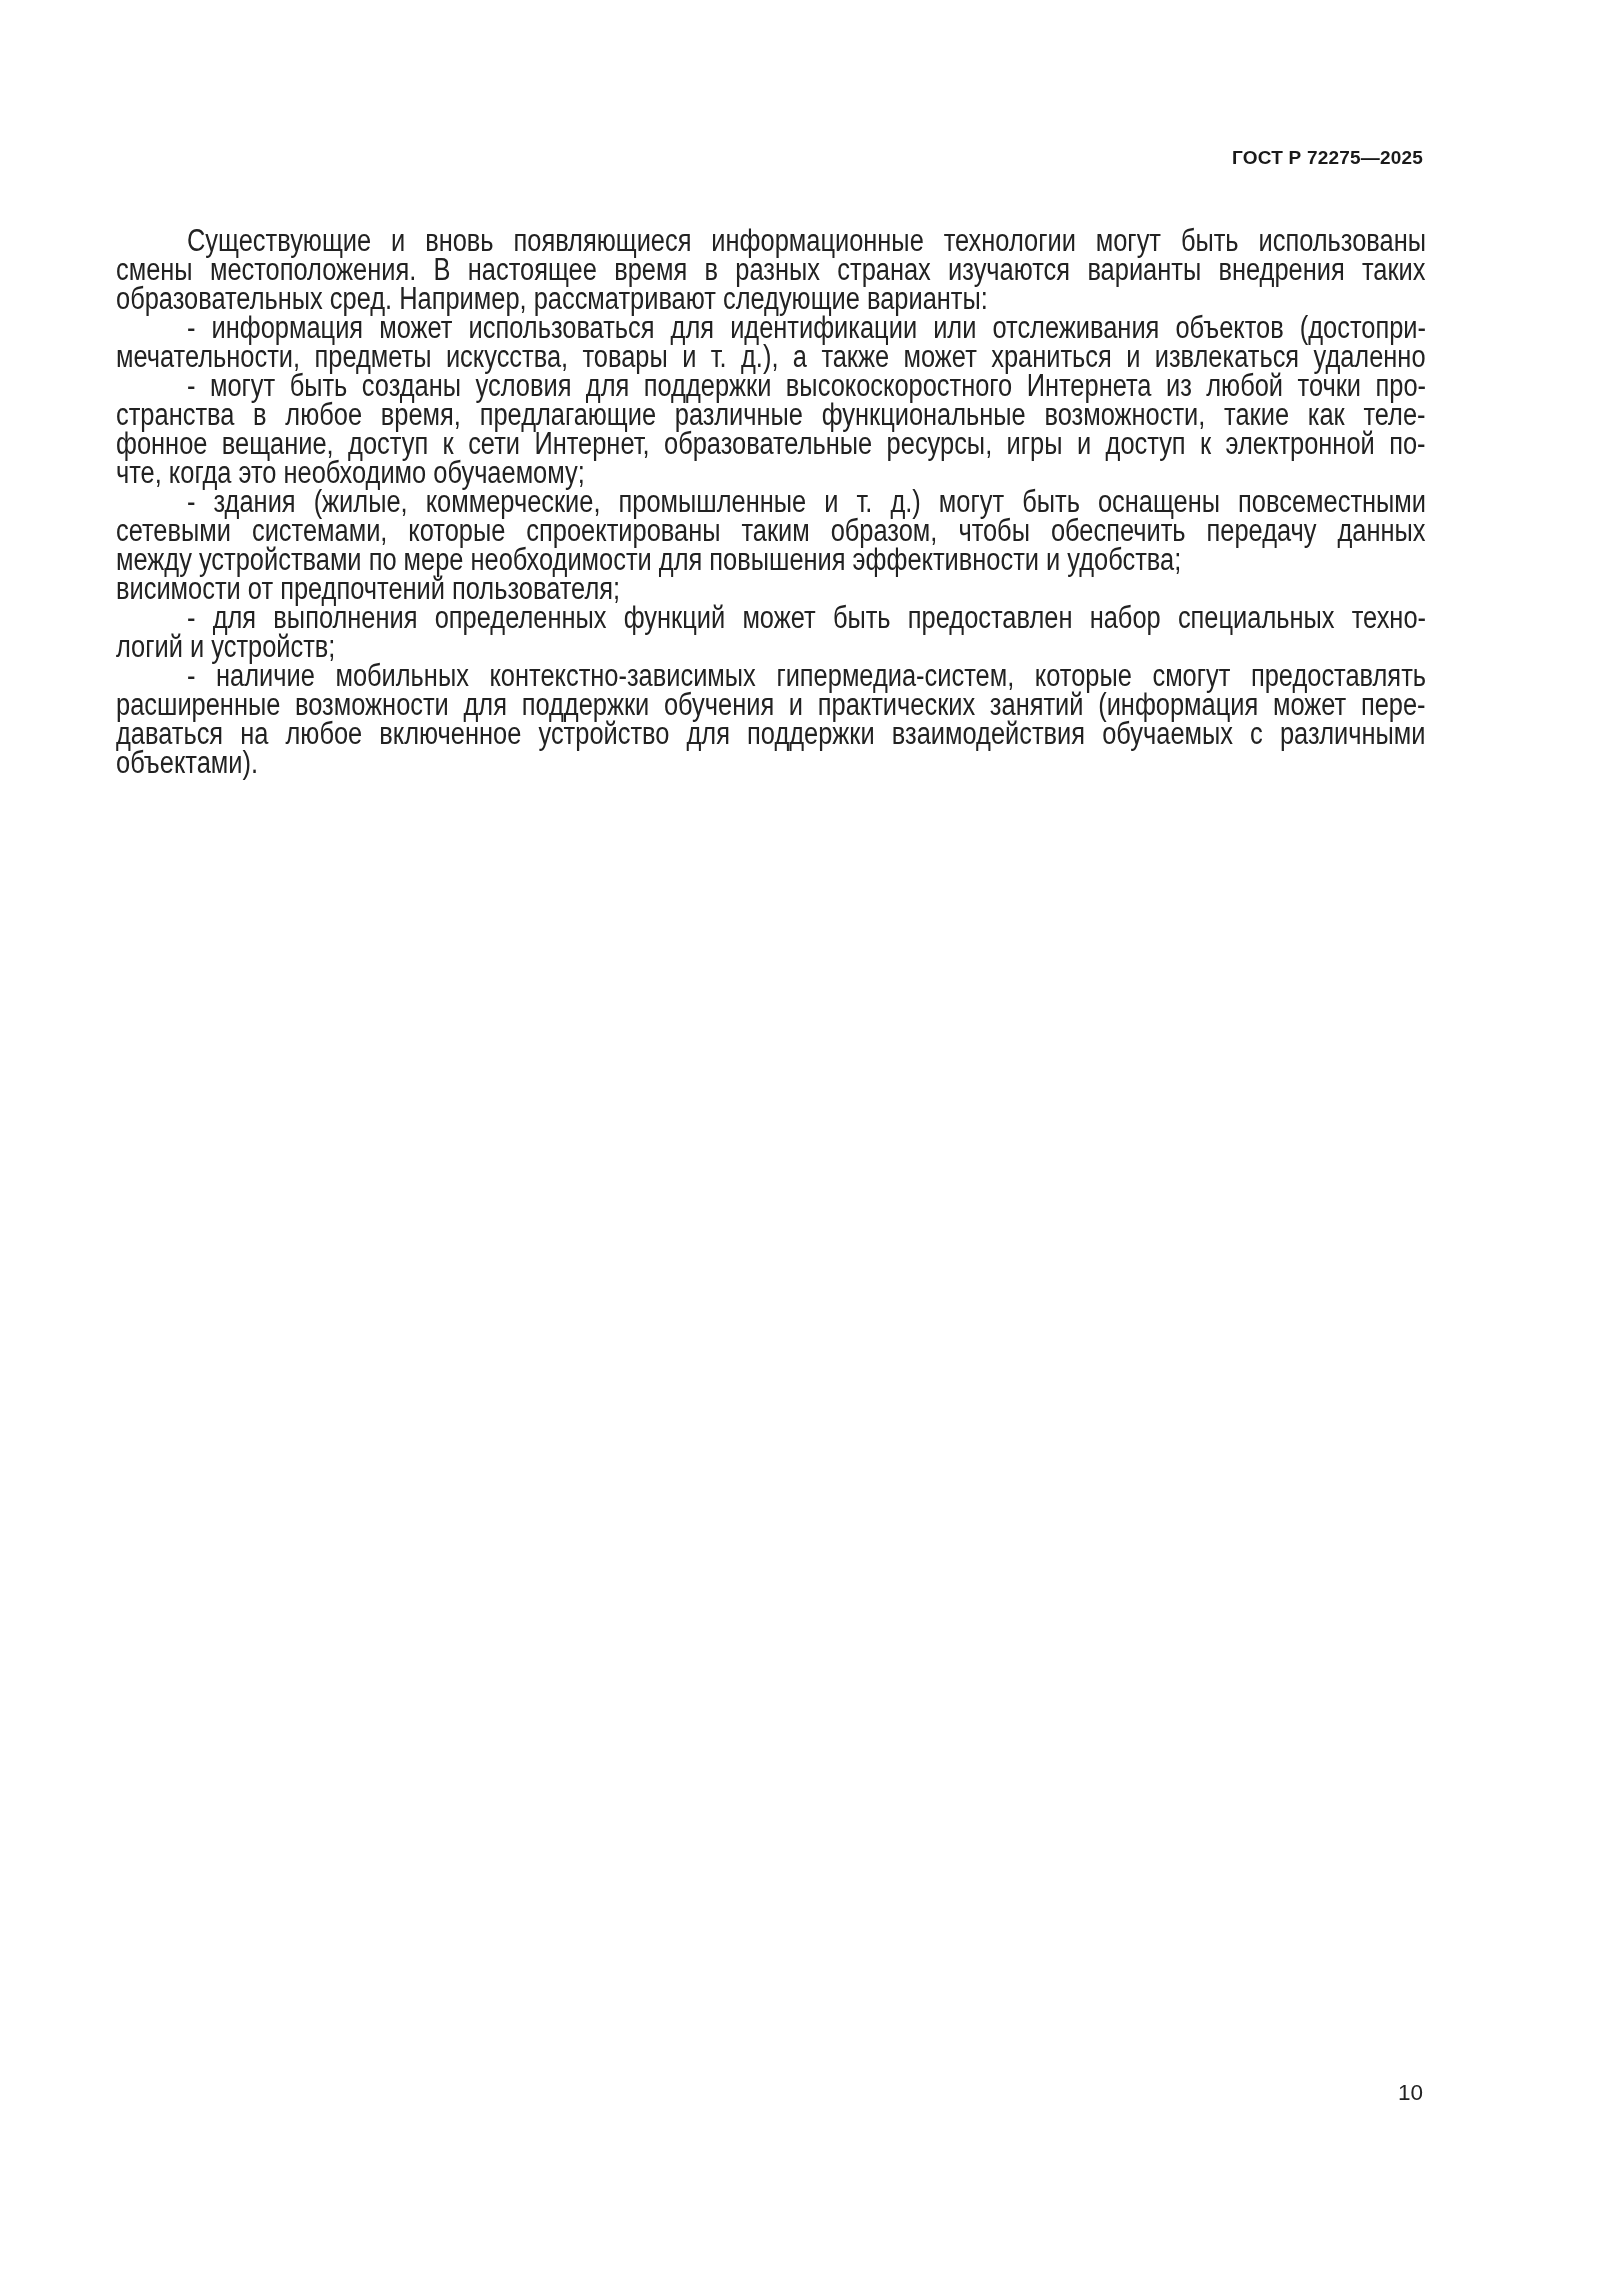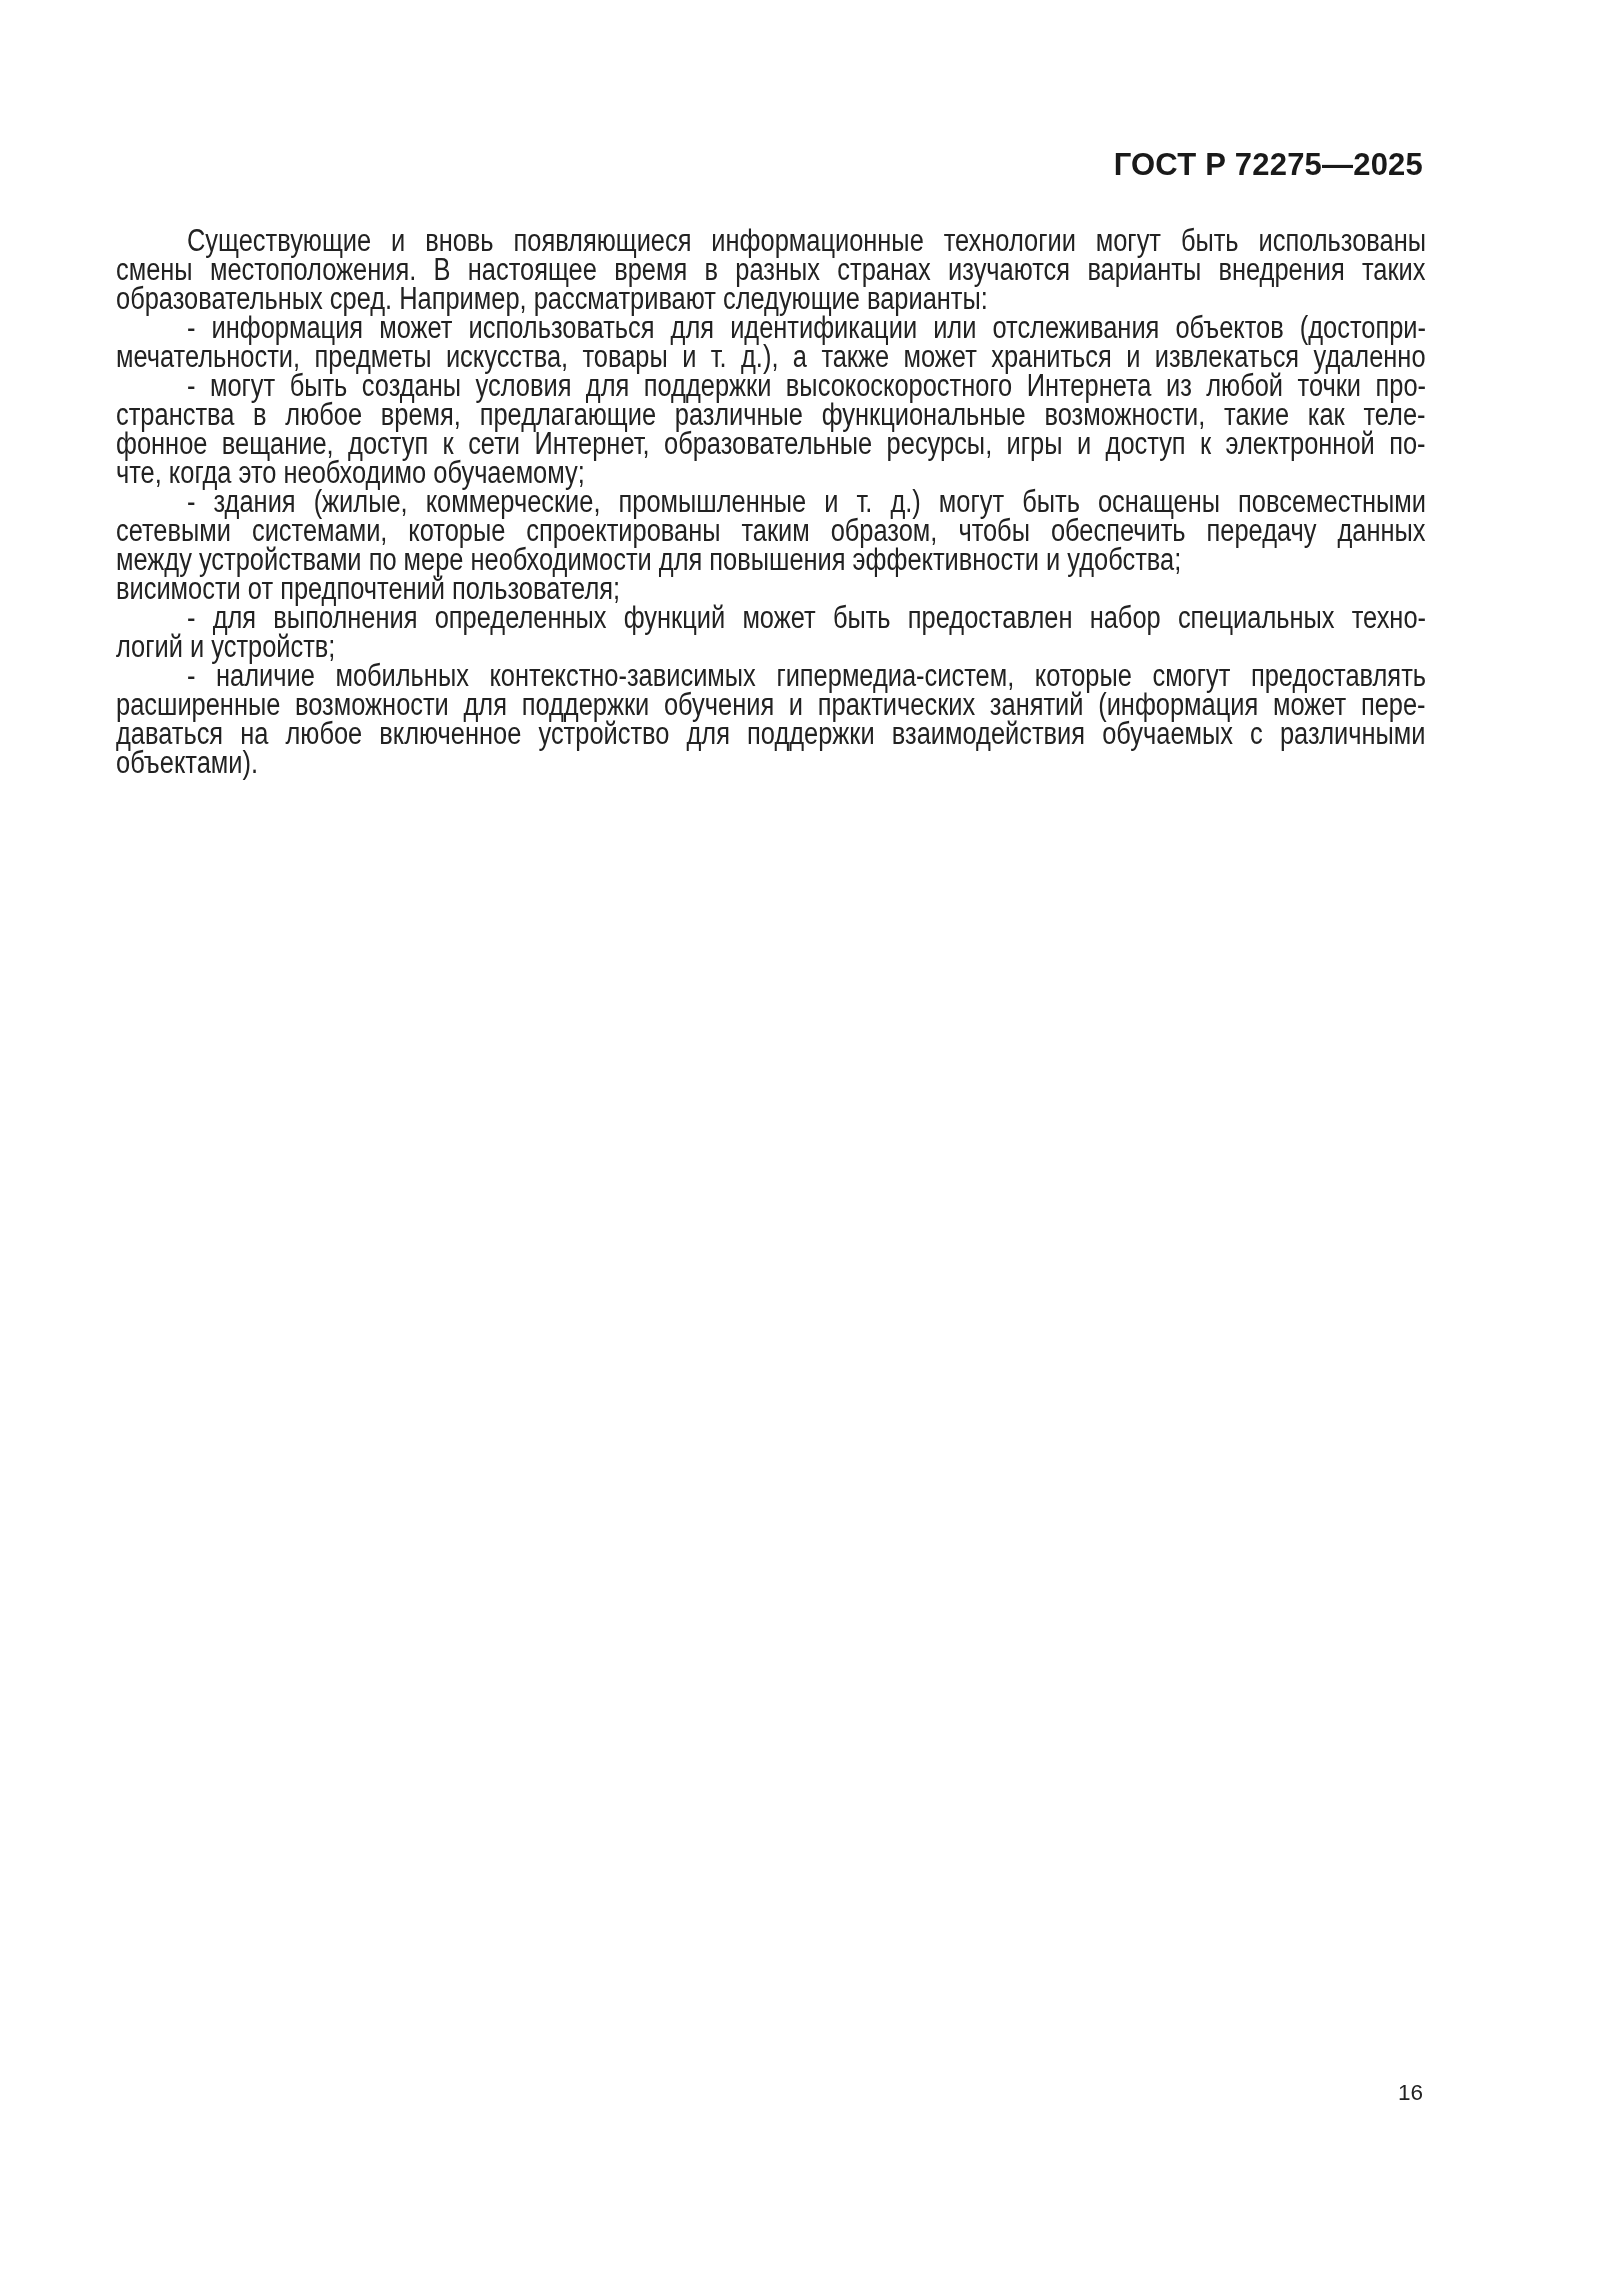--- a/index.html
+++ b/index.html
@@ -1,21 +1,21 @@
 <!DOCTYPE html>
 <html><head>
 <meta charset="utf-8">
 <style>
   html, body { margin: 0; padding: 0; background: #ffffff; }
   body { width: 1621px; height: 2293px; position: relative; overflow: hidden; }
   .page { position: absolute; left: 0; top: 0; width: 1621px; height: 2293px; background: #ffffff; }
   .header {
     position: absolute; right: 198px; top: 147px;
     font-family: "Liberation Sans", sans-serif; font-weight: bold;
-    font-size: 31px; color: #1a1a1a; letter-spacing: 0.2px; white-space: nowrap;
+    font-size: 19px; color: #1a1a1a; letter-spacing: 0.2px; white-space: nowrap;
   }
   .body-text {
     position: absolute; left: 116px; top: 226px; width: 1309px;
   }
   .line {
     position: relative; height: 29px; line-height: 29px;
     font-family: "Liberation Sans", sans-serif; font-size: 31px; color: #222222;
     white-space: nowrap;
   }
   .line .inner {
@@ -89,15 +89,15 @@
         <span class="inner" style="width: 1597px;">расширенные возможности для поддержки обучения и практических занятий (информация может пере-</span>
       </div>
       <div class="line">
         <span class="inner" style="width: 1597px;">даваться на любое включенное устройство для поддержки взаимодействия обучаемых с различными</span>
       </div>
       <div class="line last">
         <span class="inner" style="width: 1597px;">объектами).</span>
       </div>
     </div>
 
-  <div class="page-number">16</div>
+  <div class="page-number">10</div>
 </div>
 
 
 </body></html>

